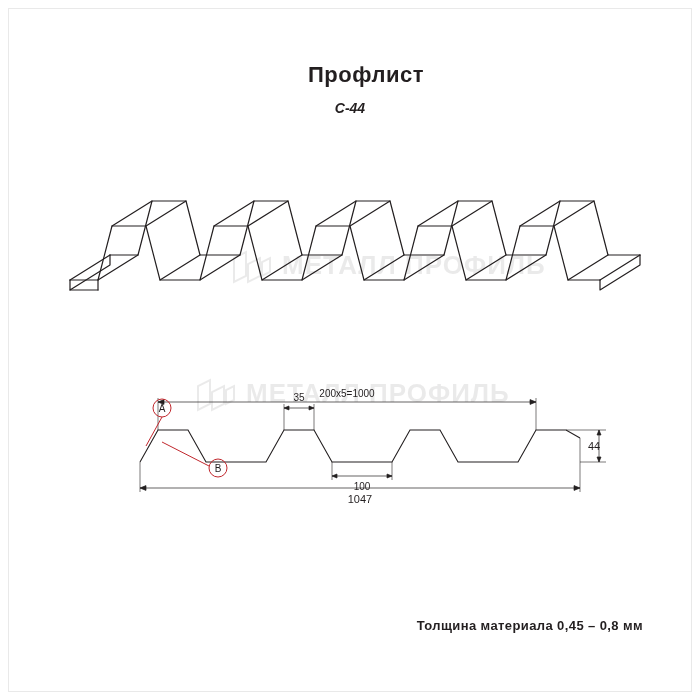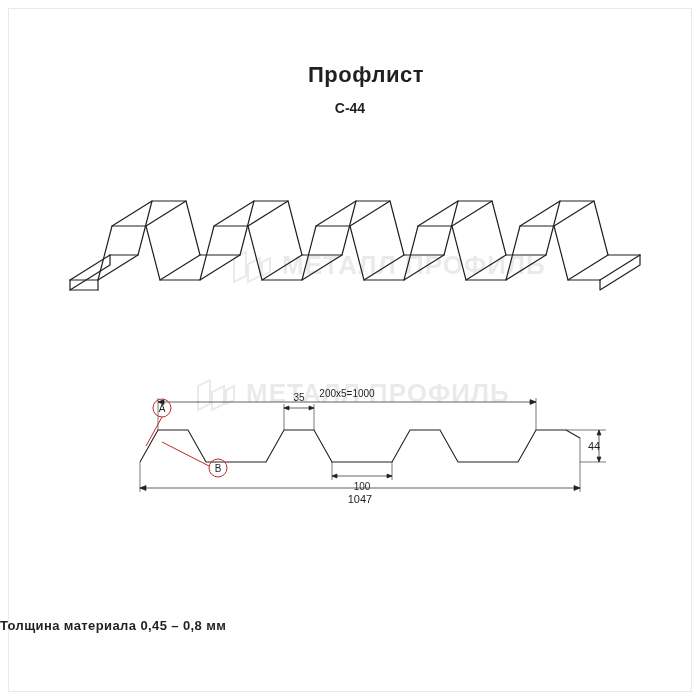--- a/index.html
+++ b/index.html
@@ -45,27 +45,28 @@
   }
   .subtitle {
     position: absolute;
     top: 100px;
     left: 0;
     width: 700px;
     text-align: center;
     font-size: 14px;
     font-weight: bold;
     color: #231f20;
+    font-style: italic;
   }
   .footer-note {
     position: absolute;
     top: 618px;
     left: 0;
     width: 643px;
-    text-align: left;
+    text-align: right;
     font-size: 13px;
     font-weight: bold;
     letter-spacing: 0.4px;
     color: #231f20;
   }
   .iso-view {
     position: absolute;
     left: 40px;
     top: 160px;
     width: 620px;

